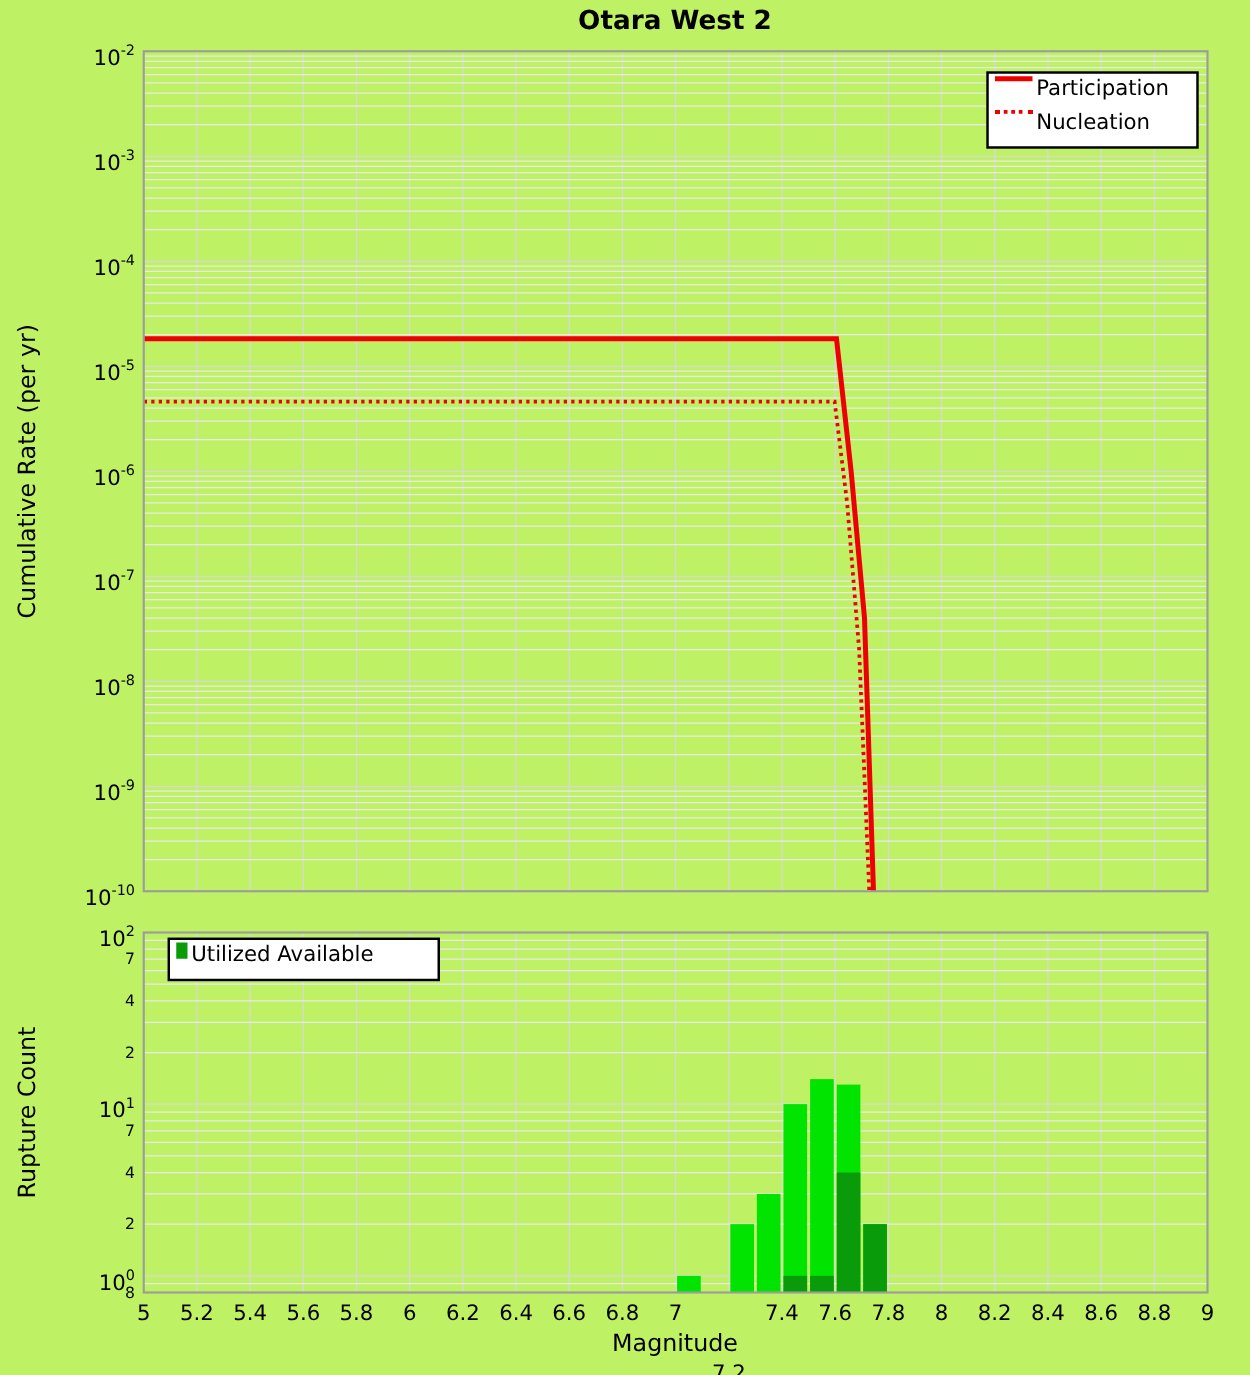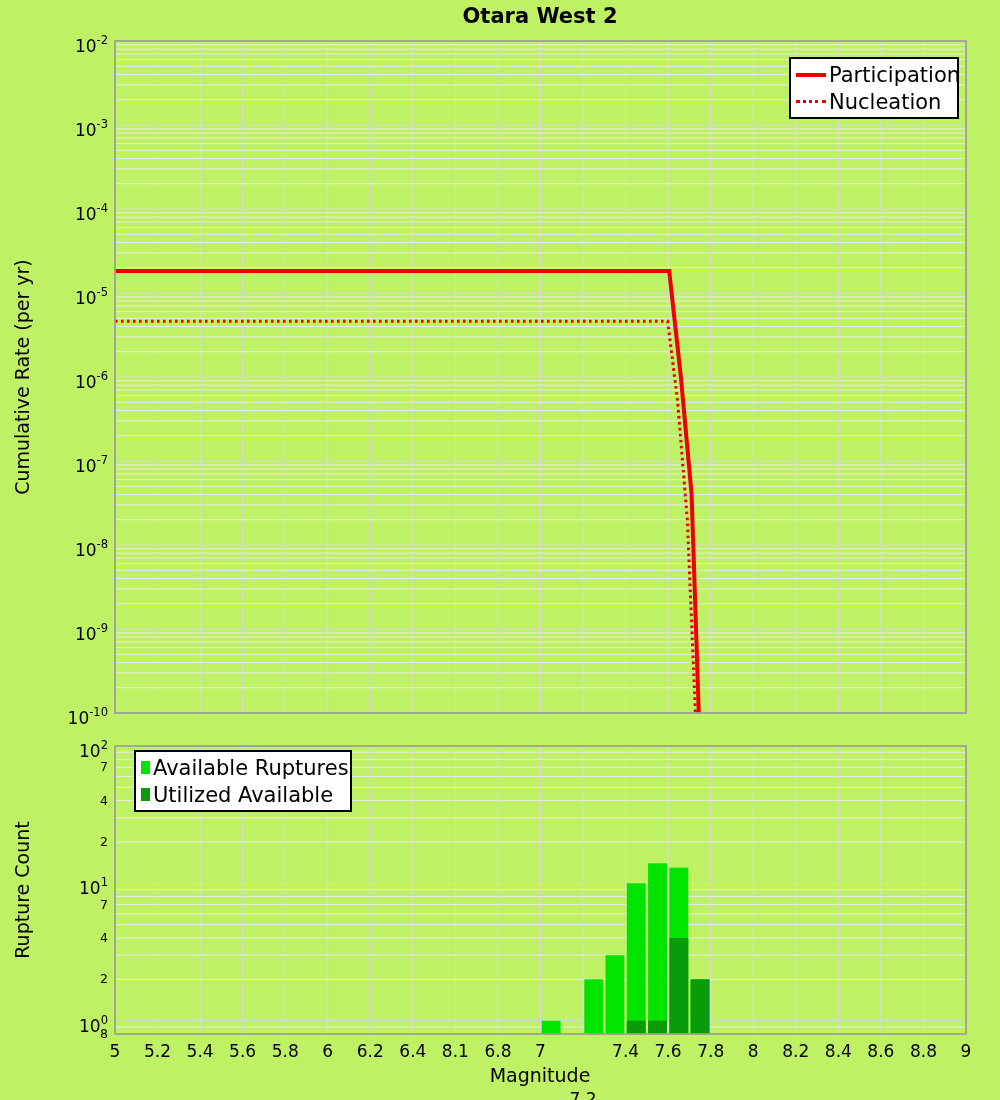--- a/index.html
+++ b/index.html
@@ -10,21 +10,21 @@
          font-size:21px;font-weight:bold;white-space:nowrap;}
   .vlabel{position:absolute;white-space:nowrap;font-size:19px;
           transform:translate(-50%,-50%) rotate(-90deg);}
   .xlabel{position:absolute;left:540px;top:1064px;transform:translateX(-50%);
           font-size:19px;white-space:nowrap;}
   .ytick{position:absolute;width:72px;text-align:right;font-size:17px;line-height:22px;white-space:nowrap;}
   .ytick sup{font-size:11.5px;position:relative;top:-1px;}
   .ytick-minor{position:absolute;width:72px;text-align:right;font-size:12.5px;line-height:14px;}
   .xtick{position:absolute;width:44px;text-align:center;font-size:17px;line-height:20px;}
   .legend{position:absolute;background:#fff;border:2px solid #000;padding:2px 5px;z-index:3;}
-  .lrow{display:flex;align-items:center;height:27px;font-size:21px;white-space:nowrap;}
+  .lrow{display:flex;height:27px;font-size:17px;white-space:nowrap;}
   .lsample{display:inline-block;width:30px;height:0;margin-right:3px;flex:none;}
   .ls-solid{border-top:4px solid #ee0000;}
   .ls-dotted{border-top:3px dotted #ee0000;}
   .lsq{display:inline-block;width:9px;height:13px;margin-right:3px;flex:none;}
   .lsq-avail{background:#00e400;}
   .lsq-util{background:#0a9b0a;}
 </style>
 </head>
 <body>
 
@@ -207,21 +207,21 @@
     </div>
   <div id="x-ticks">
       <div class="xtick" style="left: 93px; top: 1041px;">5</div>
       <div class="xtick" style="left: 135.55px; top: 1041px;">5.2</div>
       <div class="xtick" style="left: 178.1px; top: 1041px;">5.4</div>
       <div class="xtick" style="left: 220.65px; top: 1041px;">5.6</div>
       <div class="xtick" style="left: 263.2px; top: 1041px;">5.8</div>
       <div class="xtick" style="left: 305.75px; top: 1041px;">6</div>
       <div class="xtick" style="left: 348.3px; top: 1041px;">6.2</div>
       <div class="xtick" style="left: 390.85px; top: 1041px;">6.4</div>
-      <div class="xtick" style="left: 433.4px; top: 1041px;">8.1</div>
+      <div class="xtick" style="left: 433.4px; top: 1041px;">6.6</div>
       <div class="xtick" style="left: 475.95px; top: 1041px;">6.8</div>
       <div class="xtick" style="left: 518.5px; top: 1041px;">7</div>
       <div class="xtick" style="left: 561.05px; top: 1041px; margin-top: 48px;">7.2</div>
       <div class="xtick" style="left: 603.6px; top: 1041px;">7.4</div>
       <div class="xtick" style="left: 646.15px; top: 1041px;">7.6</div>
       <div class="xtick" style="left: 688.7px; top: 1041px;">7.8</div>
       <div class="xtick" style="left: 731.25px; top: 1041px;">8</div>
       <div class="xtick" style="left: 773.8px; top: 1041px;">8.2</div>
       <div class="xtick" style="left: 816.35px; top: 1041px;">8.4</div>
       <div class="xtick" style="left: 858.9px; top: 1041px;">8.6</div>
@@ -235,22 +235,18 @@
       <span>Participation</span>
     </div>
     <div class="lrow">
       <span class="lsample ls-dotted"></span>
       <span>Nucleation</span>
     </div>
   </div>
 
   <div class="legend" style="left:134px;top:750px;width:204px;">
     <div class="lrow">
-      <span class="lsq lsq-avail"></span>
-      <span>Available Ruptures</span>
-    </div>
-    <div class="lrow">
       <span class="lsq lsq-util"></span>
       <span>Utilized Available</span>
     </div>
   </div>
 
 </div>
 
 </body></html>

